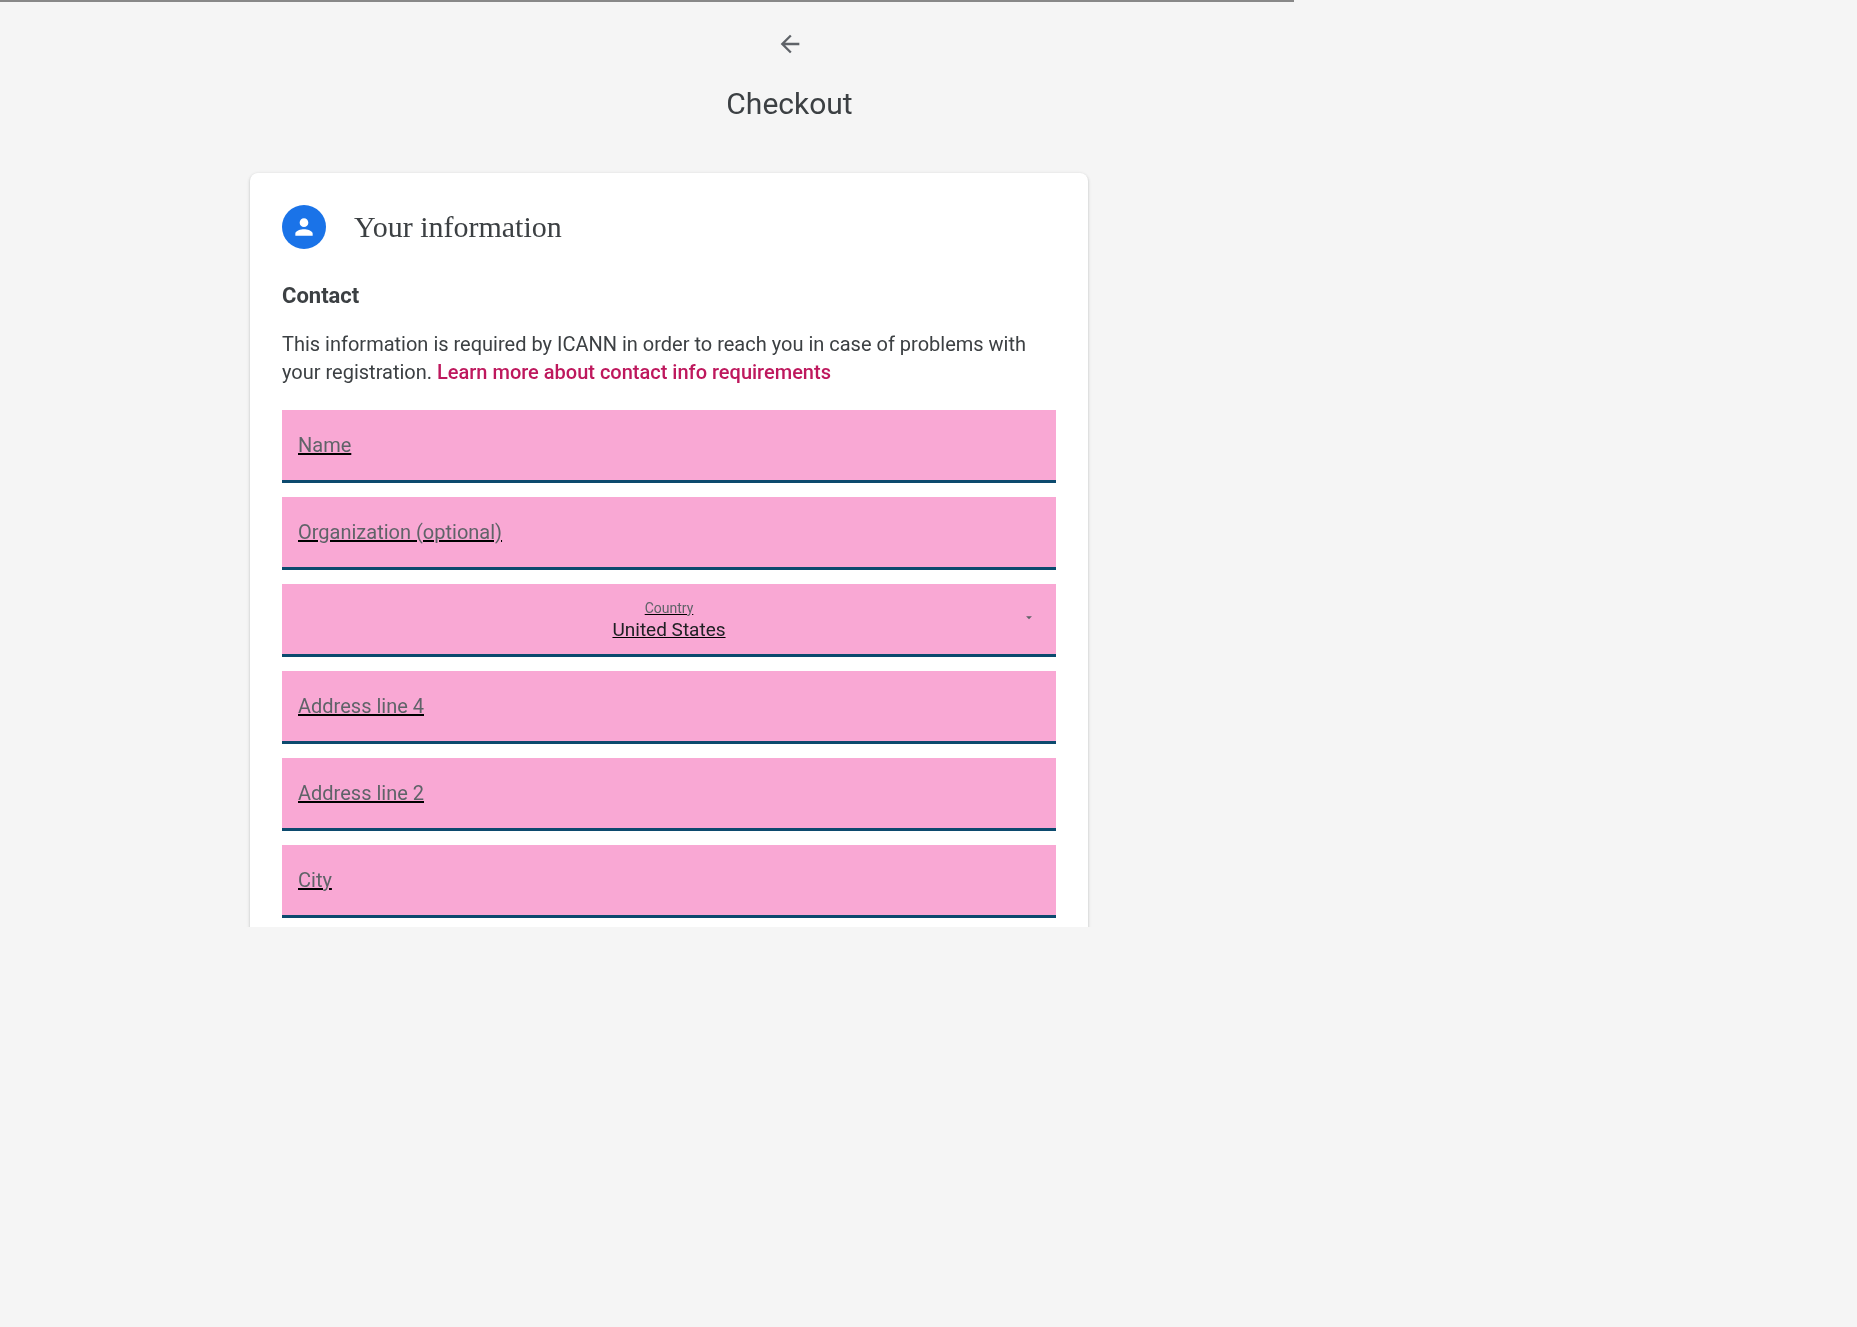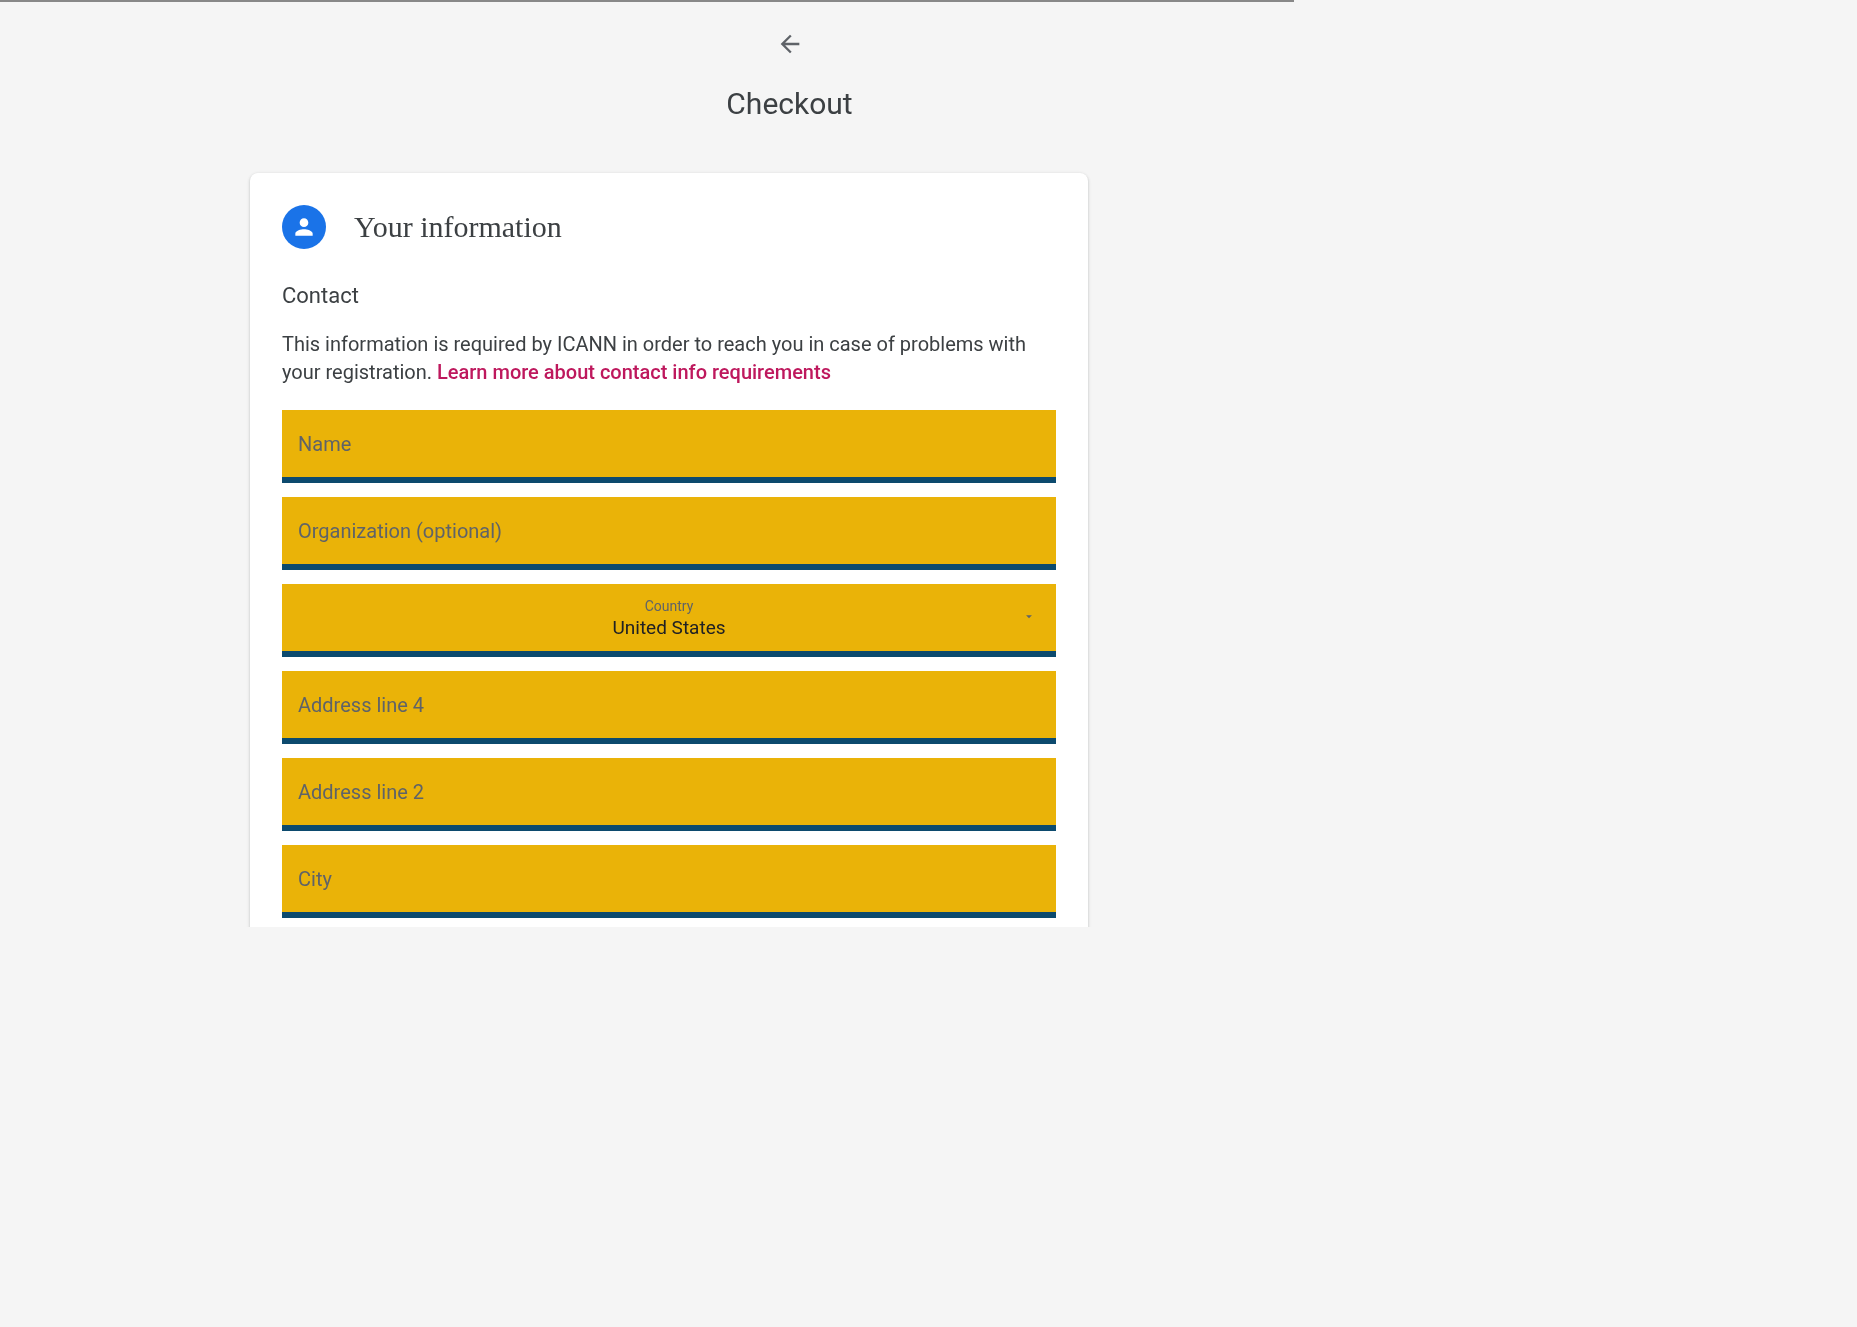--- a/index.html
+++ b/index.html
@@ -53,44 +53,45 @@
     align-items: center;
     justify-content: center;
   }
   .section-title {
     font-size: 30px;
     font-weight: 400;
     color: #3c4043;
   }
   .subsection-title {
     font-size: 22px;
-    font-weight: 400;
+    font-weight: 700;
     color: #3c4043;
     margin-bottom: 22px;
   }
   .description {
     font-size: 20px;
     color: #3c4043;
     line-height: 1.4;
     margin-bottom: 24px;
   }
   .description a {
     color: #be185d;
     text-decoration: none;
     font-weight: 500;
   }
   .field {
-    background: #eab308;
-    border-bottom: 6px solid #0c4a6e;
+    background: #f9a8d4;
+    border-bottom: 3px solid #0c4a6e;
     padding: 0 16px;
     height: 73px;
     display: flex;
     align-items: center;
     margin-bottom: 14px;
     position: relative;
+    text-decoration: underline;
   }
   .field-placeholder {
     font-size: 20px;
     color: #5f6368;
   }
   .field.filled {
     flex-direction: column;
     align-items: center;
     justify-content: center;
     padding-top: 10px;

